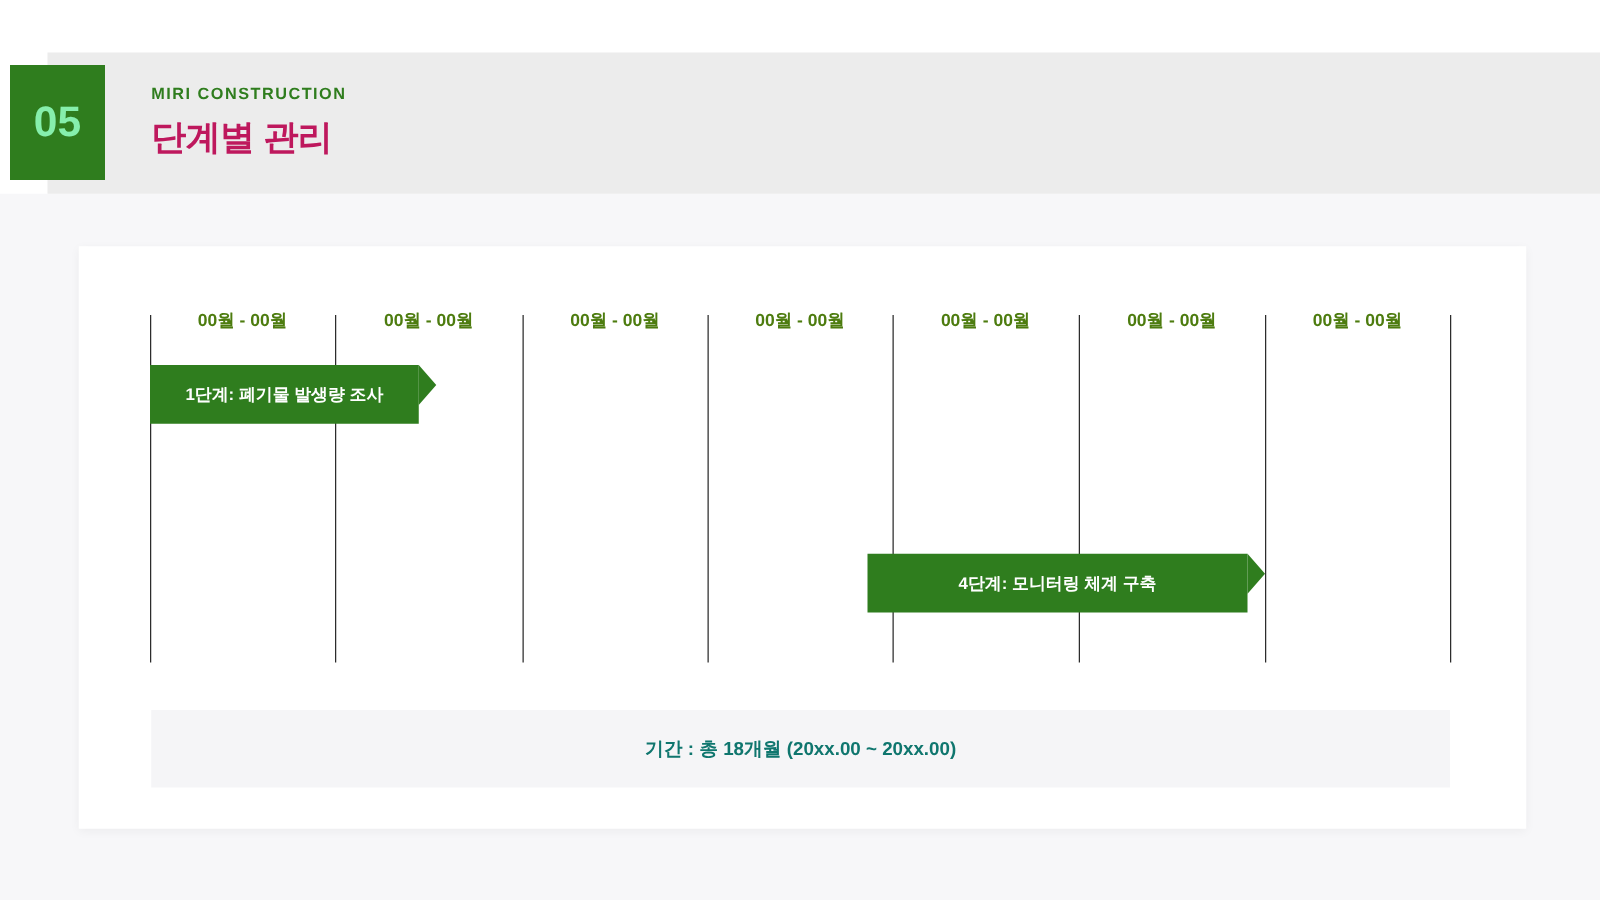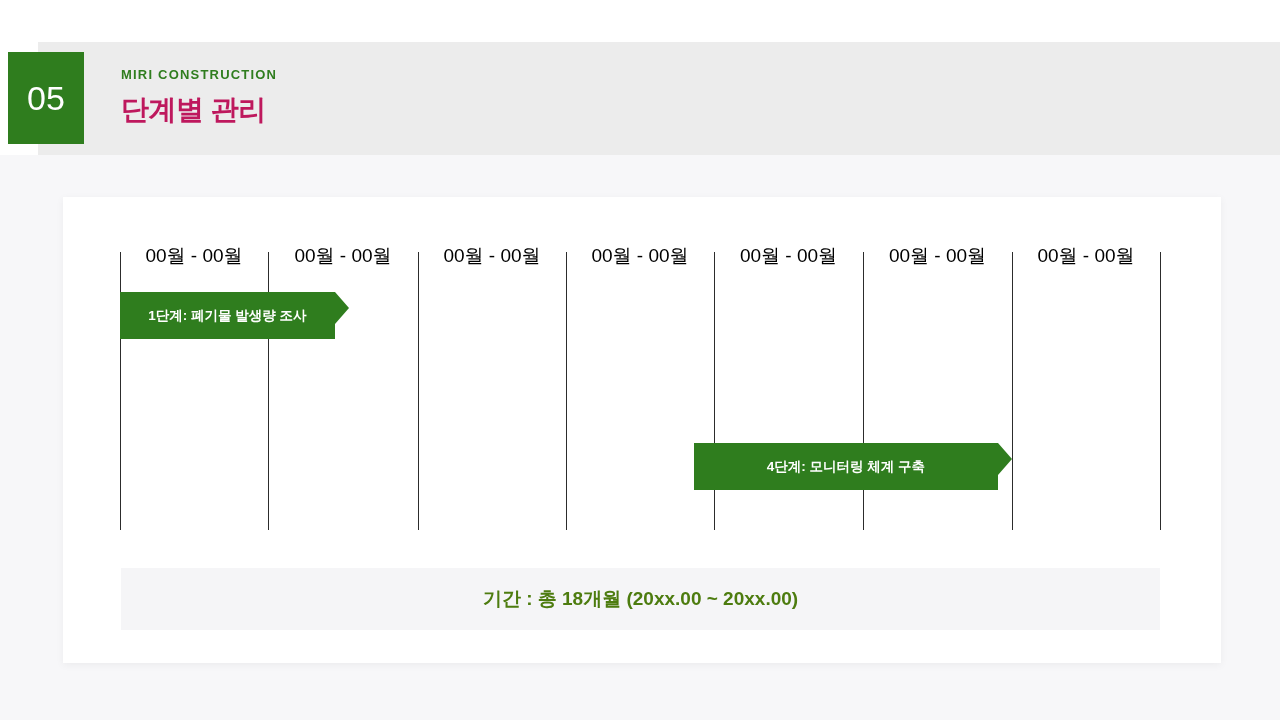--- a/index.html
+++ b/index.html
@@ -14,52 +14,52 @@
     font-family:"Liberation Sans","DejaVu Sans",sans-serif;
     background:#ffffff;
     position:relative;
     overflow:hidden;
   }
   .page{position:relative;width:1280px;height:720px;background:#ffffff;}
   .page-bg{position:absolute;left:0;top:155px;width:1280px;height:565px;background:var(--pagebg);}
   .header-band{position:absolute;left:38px;top:42px;width:1242px;height:113px;background:var(--band);}
   .num-box{
     position:absolute;left:8px;top:52px;width:76px;height:92px;
-    background:var(--green);color:#ffffff;
+    background:var(--green);color:#86efac;
     display:flex;align-items:center;justify-content:center;
-    font-size:34px;font-weight:normal;
+    font-size:34px;font-weight:bold;
   }
   .header-text{position:absolute;left:121px;top:67px;}
   .subtitle{color:var(--green);font-size:13px;font-weight:bold;letter-spacing:1.2px;}
   .title{color:#be185d;font-size:28px;font-weight:bold;margin-top:9px;letter-spacing:-0.5px;}
   .card{
     position:absolute;left:63px;top:197px;width:1158px;height:466px;
     background:#ffffff;box-shadow:0 2px 8px rgba(0,0,0,0.05);
   }
   .col-header{
     position:absolute;top:50px;height:18px;
-    text-align:center;font-size:19px;color:#000000;line-height:18px;
+    text-align:center;font-size:14px;color:#4d7c0f;line-height:18px;font-weight:bold;
   }
   .vline{position:absolute;top:55px;height:278px;width:1px;background:#2c2c2c;}
   .task{
     position:absolute;height:47px;background:var(--green);
     color:#ffffff;display:flex;align-items:center;justify-content:center;
     font-size:13.5px;font-weight:bold;white-space:nowrap;
   }
   .task .tip{
     position:absolute;left:100%;top:0;width:0;height:0;
     border-top:16.5px solid transparent;
     border-bottom:16.5px solid transparent;
     border-left:14px solid var(--green);
   }
   .footer-bar{
     position:absolute;left:58px;top:371px;width:1039px;height:62px;
     background:var(--footerbg);
     display:flex;align-items:center;justify-content:center;
-    font-size:19px;font-weight:bold;color:#4d7c0f;
+    font-size:15px;font-weight:bold;color:#0f766e;
   }
 </style>
 </head>
 <body>
 
 <div class="page">
   <div class="page-bg"></div>
   <div class="header-band"></div>
   <div class="num-box">05</div>
 

